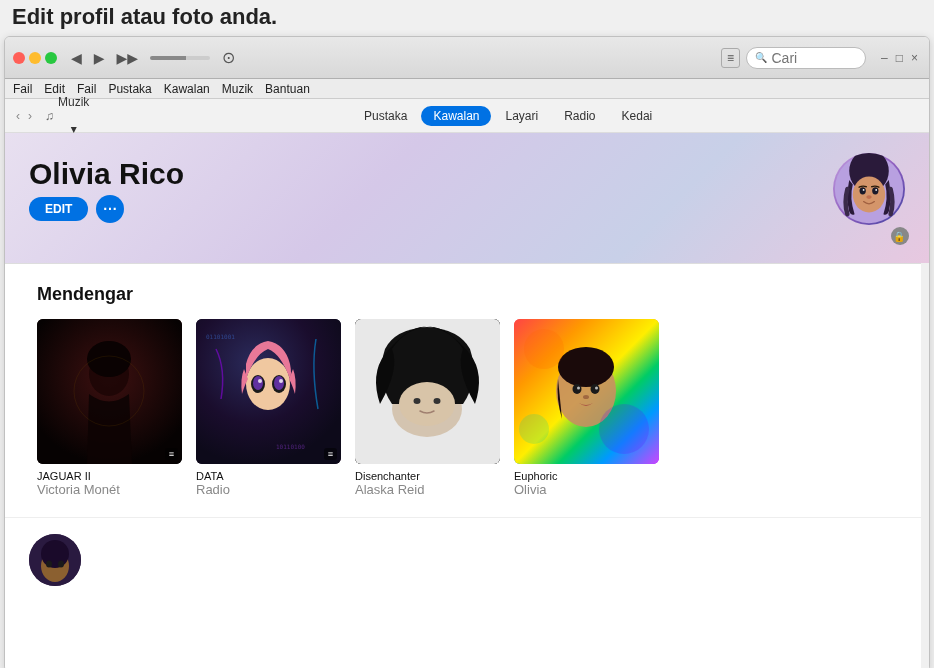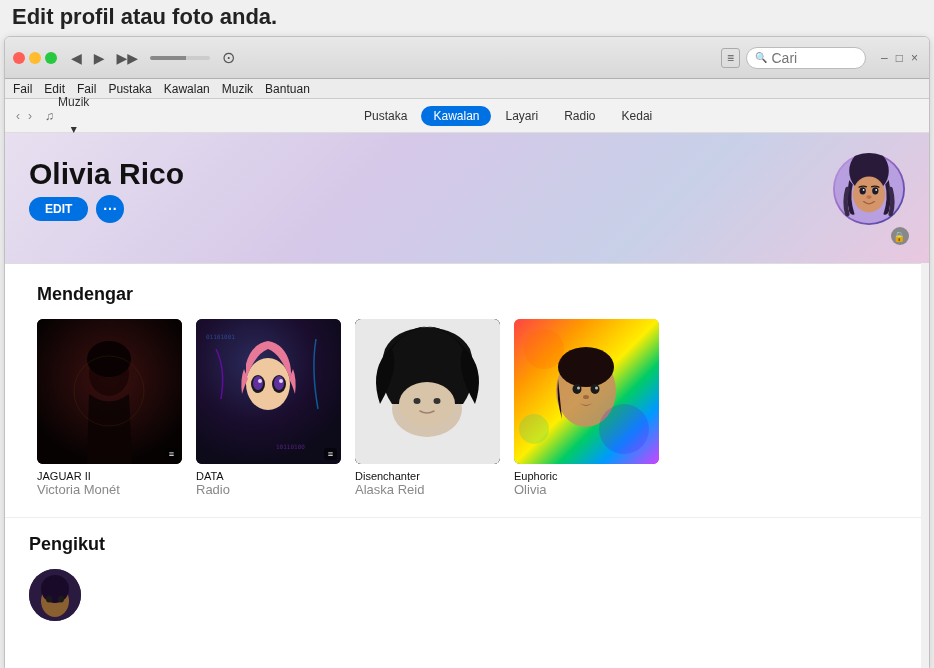--- a/index.html
+++ b/index.html
@@ -703,21 +703,20 @@
             </svg>
           </div>
           <span class="album-title">Euphoric</span>
           <span class="album-artist">Olivia</span>
         </div>
 
       </div>
     </div>
 
     <div class="followers-section">
-      <h2 class="section-title">Pengikut</h2>
       <div style="display:flex; gap:12px; align-items:center;">
         <div class="follower-avatar">
           <svg width="52" height="52" viewBox="0 0 52 52">
             <circle cx="26" cy="26" r="26" fill="#2a1a40"></circle>
             <ellipse cx="26" cy="32" rx="14" ry="16" fill="#8b6030"></ellipse>
             <ellipse cx="26" cy="20" rx="14" ry="14" fill="#1a0a2a"></ellipse>
             <ellipse cx="20" cy="30" rx="3" ry="3.5" fill="#1a1a1a"></ellipse>
             <ellipse cx="32" cy="30" rx="3" ry="3.5" fill="#1a1a1a"></ellipse>
           </svg>
         </div>

